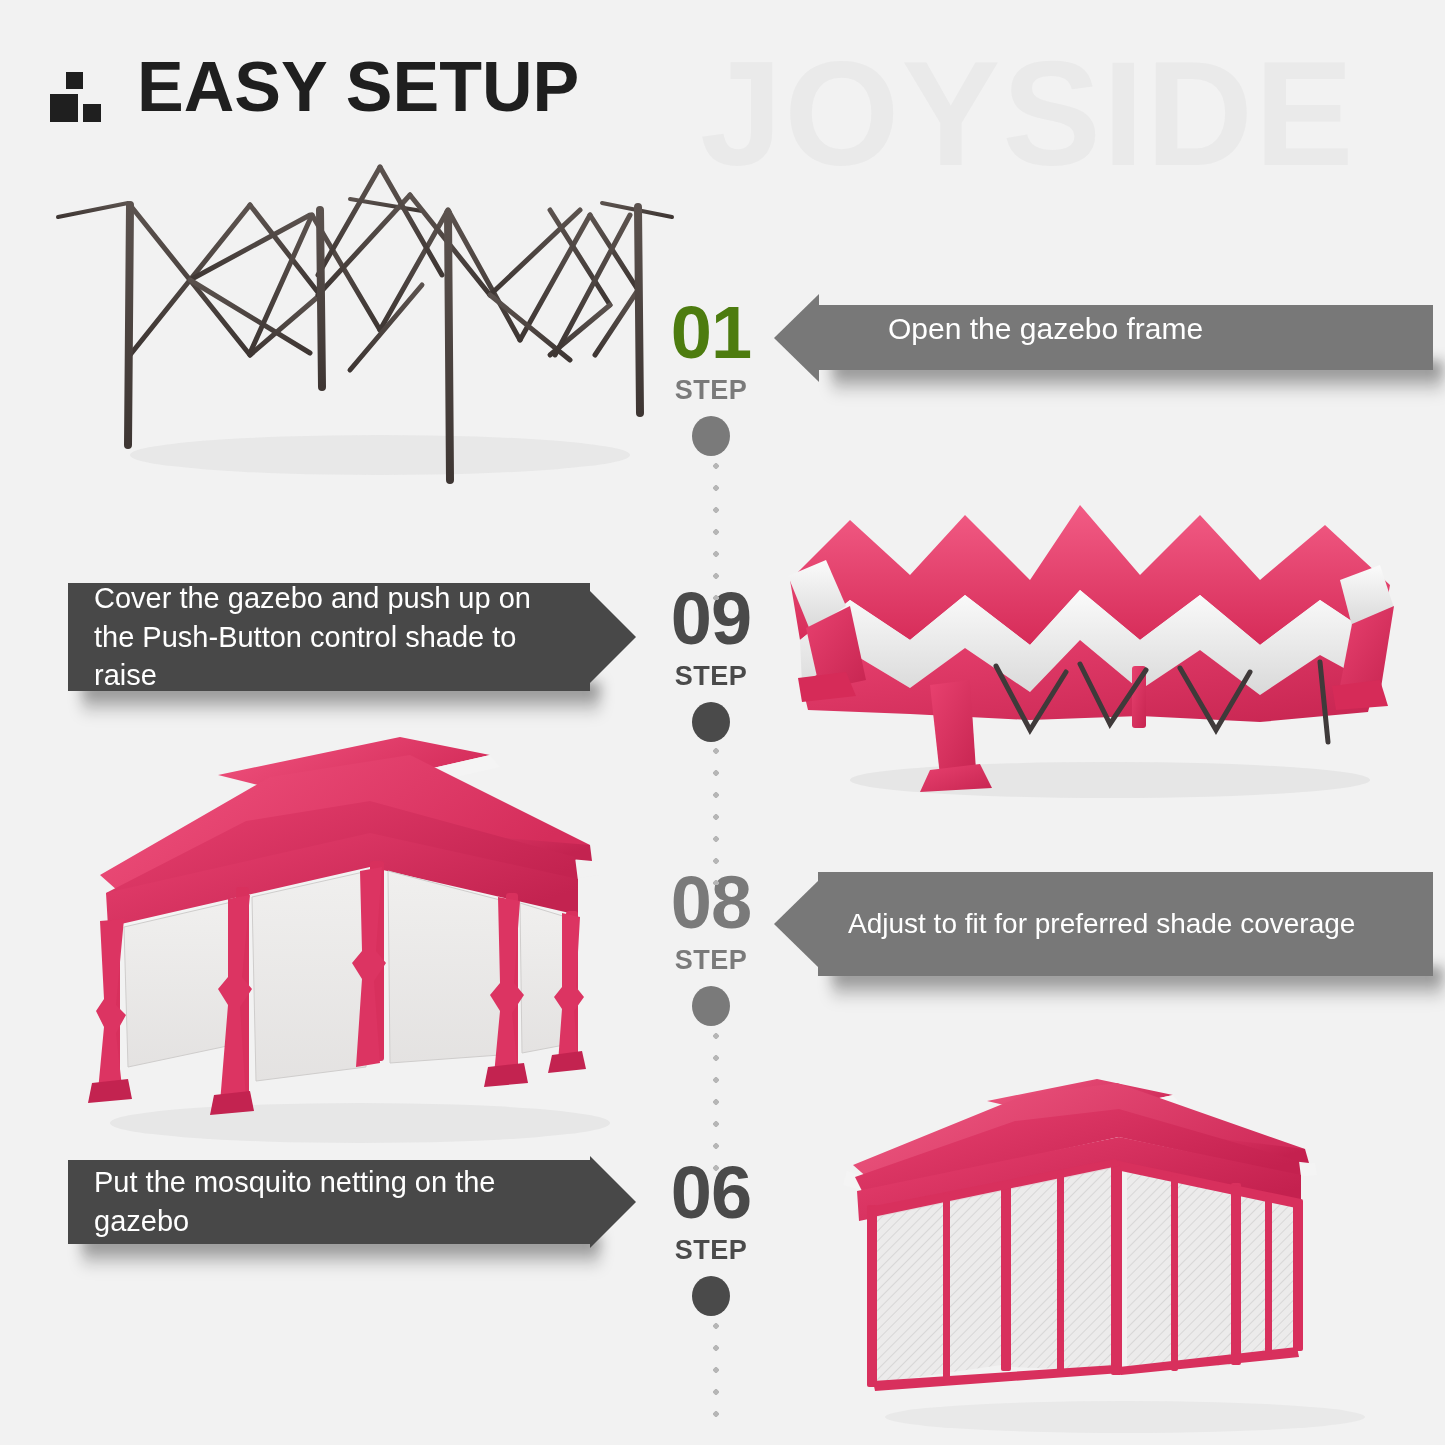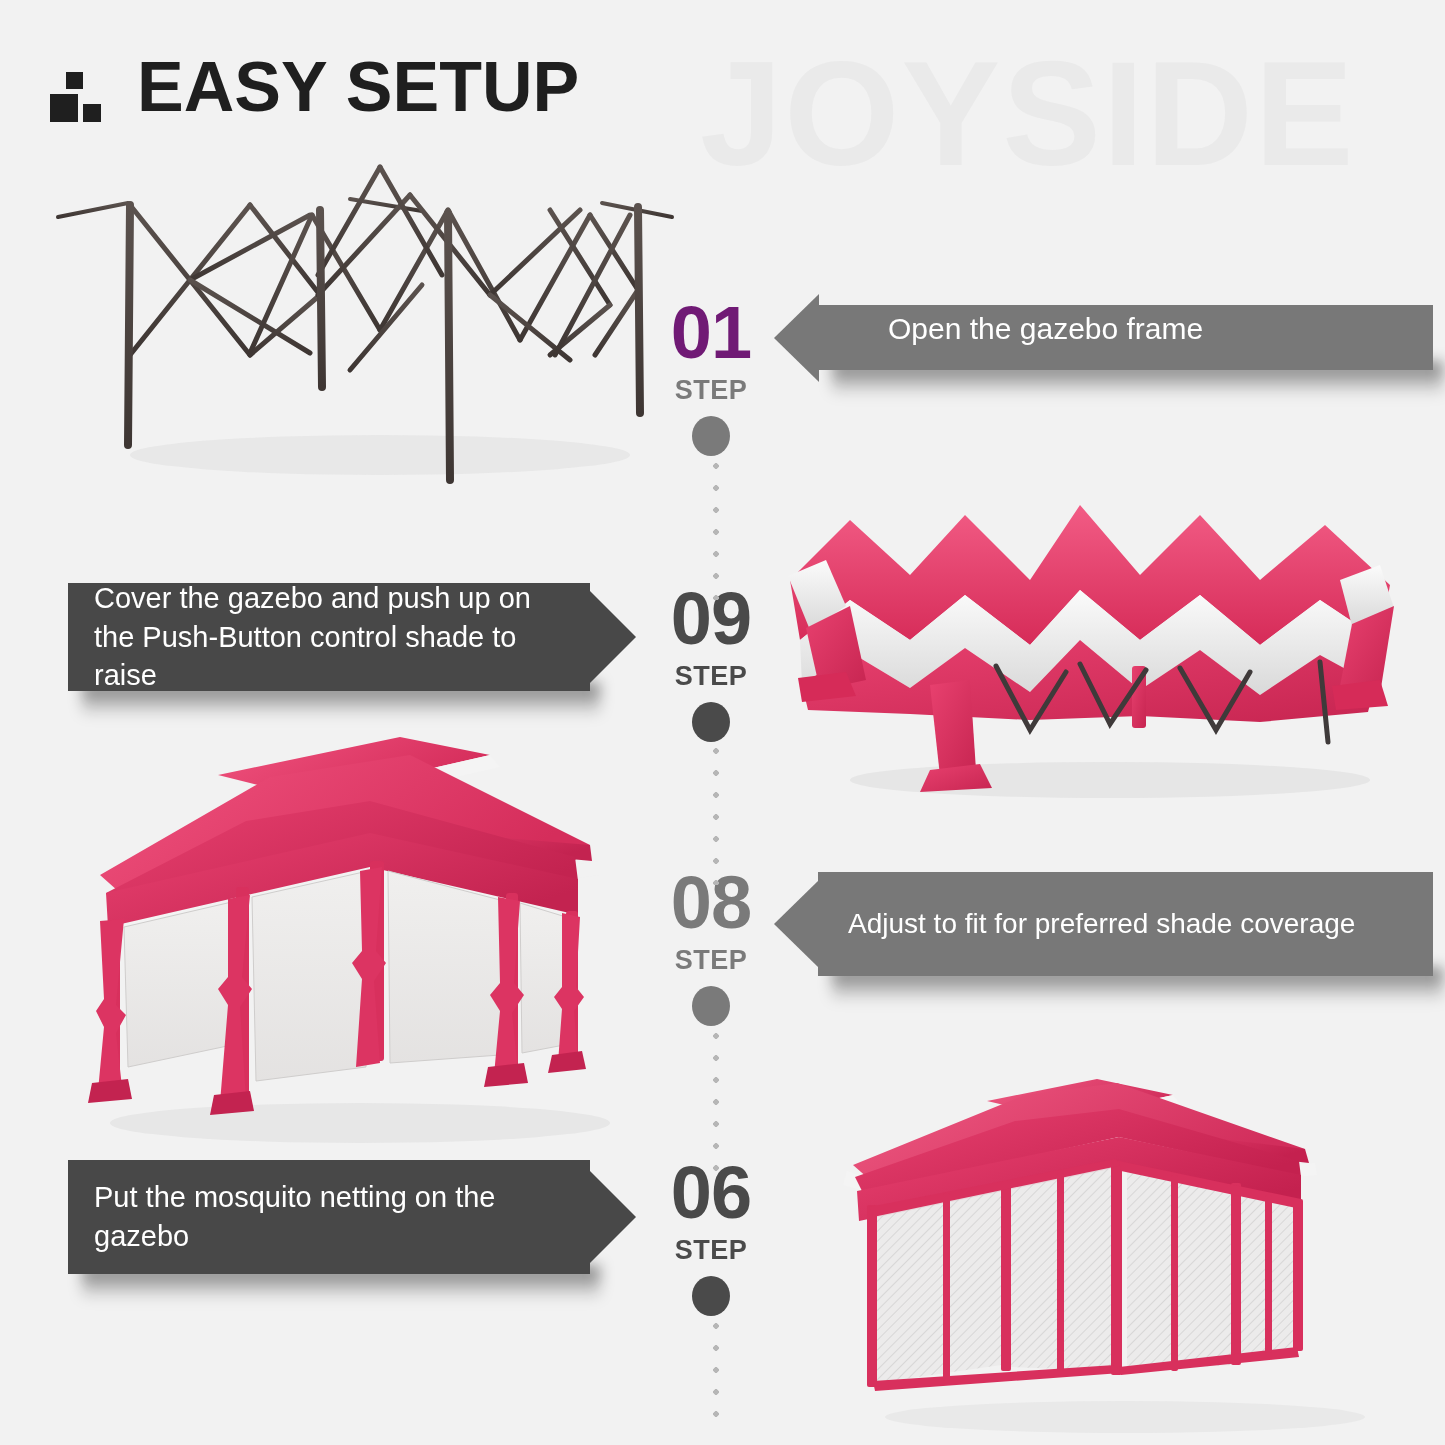--- a/index.html
+++ b/index.html
@@ -157,21 +157,21 @@
         <g stroke-width="11">
           <line x1="72" y1="288" x2="86" y2="288"></line>
           <line x1="392" y1="322" x2="408" y2="322"></line>
           <line x1="583" y1="256" x2="597" y2="256"></line>
         </g>
       </g>
     </svg>
   </div>
 
   <div class="step-mark" style="left:631px;top:300px;">
-    <div class="step-num" style="color:#701a75;">01</div>
+    <div class="step-num" style="color:#4d7c0f;">01</div>
     <div class="step-word" style="color:#7a7a7a;">STEP</div>
     <div class="step-dot" style="background:#7a7a7a;"></div>
   </div>
   <div class="callout" style="left:818px;top:305px;width:615px;">
     <div class="shade"></div>
     <div class="box" style="background:#787878;height:65px;padding:0 0 16px 70px;font-size:30px;">
       <span class="notch-left" style="border-right:45px solid #787878;"></span>
       <span class="txt">Open the gazebo frame</span>
     </div>
   </div>
@@ -318,21 +318,21 @@
     </div>
   </div>
 
   <div class="step-mark" style="left:631px;top:1160px;">
     <div class="step-num" style="color:#4a4a4a;">06</div>
     <div class="step-word" style="color:#4a4a4a;">STEP</div>
     <div class="step-dot" style="background:#4a4a4a;"></div>
   </div>
   <div class="callout" style="left:68px;top:1160px;width:522px;">
     <div class="shade"></div>
-    <div class="box" style="background:#484848;height:114px;padding:0 20px 0 26px;font-size:29px;">
+    <div class="box" style="background:#484848;height:84px;padding:0 20px 0 26px;font-size:29px;">
       <span class="notch-right" style="border-left:46px solid #484848;"></span>
       <span class="txt">Put the mosquito netting on the gazebo</span>
     </div>
   </div>
 
   <div class="photo" style="left:835px;top:1065px;width:570px;height:380px;">
     <svg width="570" height="380" viewBox="0 0 570 380">
       <defs>
         <linearGradient id="nA" x1="0" y1="0" x2="1" y2="0.4">
           <stop offset="0" stop-color="#ef5b83"></stop>

